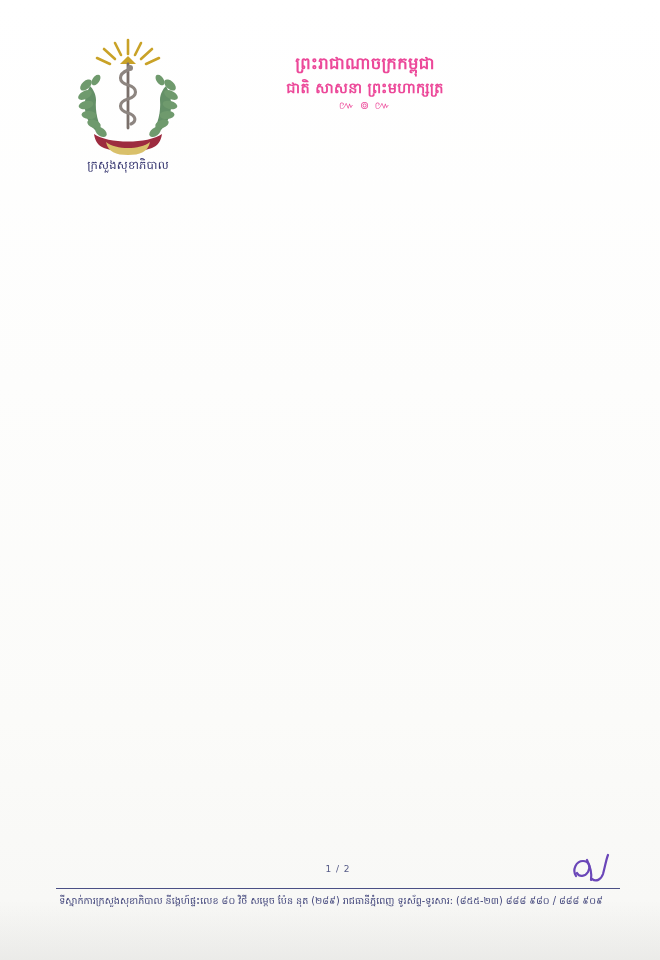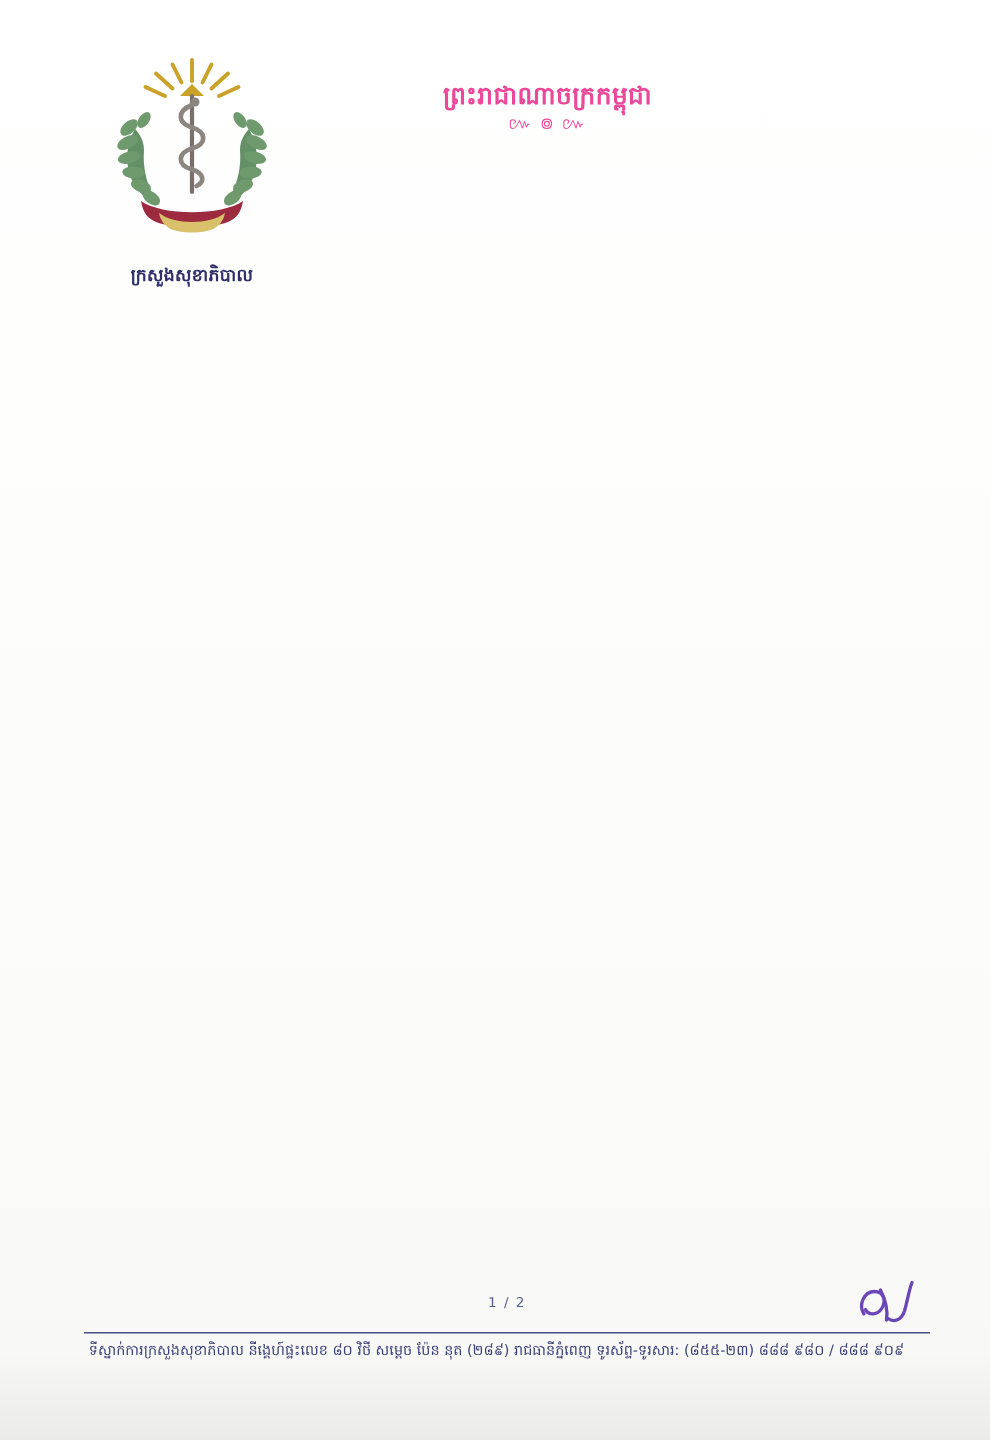--- a/index.html
+++ b/index.html
@@ -40,23 +40,23 @@
   }
   .emblem {
     position: absolute;
     left: 62px;
     top: 38px;
     width: 132px;
     text-align: center;
   }
   .emblem svg { display: block; margin: 0 auto; }
   .emblem-caption {
-    margin-top: 20px;
+    margin-top: 2px;
     font-size: 11.5px;
-    font-weight: bold;
+    font-weight: normal;
     color: #2f2f6b;
     letter-spacing: .2px;
   }
   .kingdom {
     position: absolute;
     left: 215px;
     top: 52px;
     width: 300px;
     text-align: center;
     color: #ec4899;
@@ -229,20 +229,21 @@
         <circle cx="62" cy="30" r="3" fill="#8d8580"></circle>
 
         <path d="M26,96 C40,106 80,106 94,96 C92,108 86,113 60,113 C34,113 28,108 26,96 Z" fill="#9d2b3f"></path>
         <path d="M38,104 C48,112 72,112 82,104 C80,114 72,117 60,117 C48,117 40,114 38,104 Z" fill="#d9c06a"></path>
       </svg>
       <div class="emblem-caption">ក្រសួងសុខាភិបាល</div>
     </div>
 
     <div class="kingdom">
       <div class="l1">ព្រះរាជាណាចក្រកម្ពុជា</div>
+      <div class="l2">ជាតិ សាសនា ព្រះមហាក្សត្រ</div>
       <div class="orn">៚ ៙ ៚</div>
     </div>
   </div>
 
   <div class="title-block">
     <div class="t-main">សេចក្តីជូនព័ត៌មានរបស់ក្រសួងសុខាភិបាល</div>
     <div class="t-sub">ស្តីពី</div>
     <div class="t-line">ករណីជាសះស្បើយ ០៣នាក់</div>
     <div class="t-line">និងករណីវិជ្ជមានកូវីដ-១៩ ថ្មី ០១នាក់ នៅថ្ងៃទី១០ ខែមេសា ឆ្នាំ២០២០</div>
   </div>

